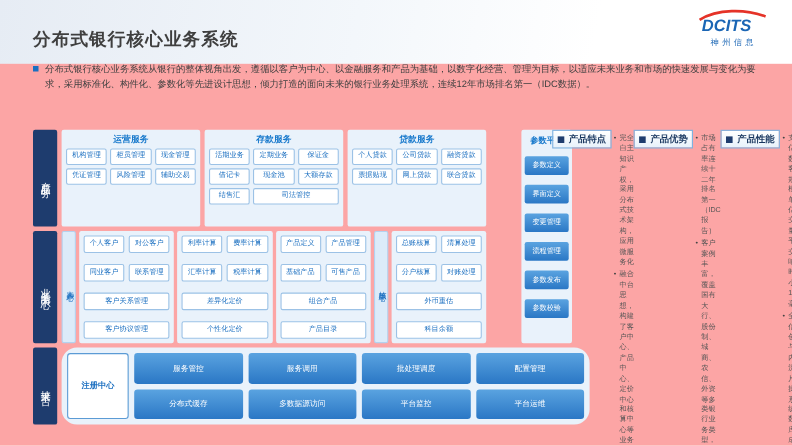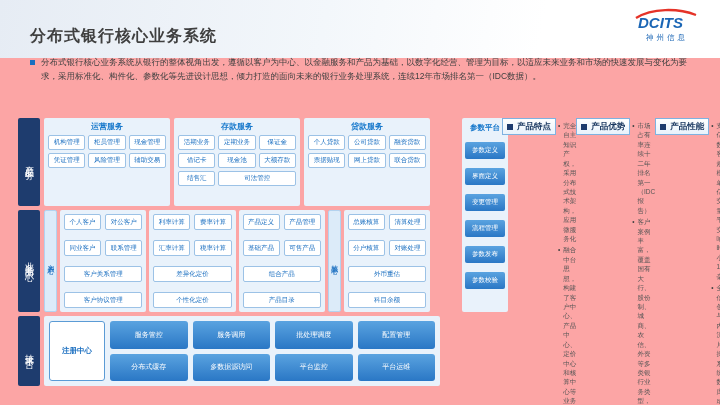--- a/index.html
+++ b/index.html
@@ -7,21 +7,21 @@
   .slide{position:relative;width:720px;height:405px;background:#fca5a5;overflow:hidden;}
   .topband{position:absolute;top:0;left:0;right:0;height:58px;
     background:linear-gradient(100deg,#e6ecf4 0%,#f3f7fb 45%,#ffffff 75%);}
   .logo{position:absolute;right:18px;top:8px;text-align:center;}
   .logo .subbrand{font-size:7.5px;color:#1b66b5;letter-spacing:3px;margin-top:-3px;}
   .title{position:absolute;left:30px;top:26px;margin:0;font-size:16px;font-weight:bold;color:#3f3f3f;letter-spacing:1px;}
   .intro{position:absolute;left:30px;top:56px;width:662px;display:flex;}
   .intro .sq{width:5px;height:5px;background:#1b6fc0;margin:4px 6px 0 0;flex:none;}
   .intro p{margin:0;font-size:8.5px;line-height:1.6;color:#404040;}
 
-  .diagram{position:absolute;left:18px;top:118px;width:462px;height:268px;}
+  .diagram{position:absolute;left:30px;top:118px;width:462px;height:268px;}
   .vlabel{position:absolute;left:0;width:22px;background:#1e3c6e;color:#fff;
     writing-mode:vertical-rl;text-orientation:upright;display:flex;align-items:center;justify-content:center;
     font-size:9px;letter-spacing:2px;border-radius:2px;box-sizing:border-box;}
   #vl1{top:0;height:88px}#vl2{top:92px;height:102px}#vl3{top:198px;height:70px}
 
   .row1{position:absolute;left:26px;top:0;width:386px;height:88px;display:flex;gap:4px;}
   .sgroup{flex:1;background:#e9f2fb;border-radius:2px;padding:3px 4px;box-sizing:border-box;height:100%;}
   .sgroup h4{margin:0 0 3px;font-size:8px;color:#1879cc;text-align:center;font-weight:bold;}
   .sgrid{display:grid;grid-template-columns:repeat(3,1fr);gap:3px;}
   .sbox{background:#fff;border:1px solid #9cc2e6;border-radius:2px;color:#1b6fc0;font-size:6.5px;
@@ -36,21 +36,21 @@
   .row2{position:absolute;left:26px;top:92px;width:386px;height:102px;display:flex;gap:3px;}
   .cstrip{width:13px;flex:none;background:#dcebf9;border:1px solid #b3d2ef;border-radius:2px;color:#1b6fc0;
     writing-mode:vertical-rl;text-orientation:upright;display:flex;align-items:center;justify-content:center;
     font-size:7px;letter-spacing:1px;box-sizing:border-box;}
   .cgroup{flex:1;background:#e9f2fb;border-radius:2px;padding:4px;box-sizing:border-box;
     display:grid;grid-template-columns:1fr 1fr;gap:4px;align-content:space-between;}
   .cbox{background:#fff;border:1px solid #9cc2e6;border-radius:2px;color:#1b6fc0;font-size:6.5px;
     height:14px;line-height:13px;text-align:center;white-space:nowrap;overflow:hidden;}
   .cbox.wide{grid-column:span 2;}
 
-  .row3{position:absolute;left:26px;top:198px;width:396px;height:70px;background:#e9f2fb;border-radius:2px;
+  .row3{position:absolute;left:26px;top:198px;width:480px;height:70px;background:#e9f2fb;border-radius:14px;
     padding:5px;box-sizing:border-box;display:flex;gap:5px;}
   .registry{width:54px;flex:none;background:#fff;border:1px solid #5b9bd5;border-radius:3px;color:#1b6fc0;
     font-size:7.5px;font-weight:bold;display:flex;align-items:center;justify-content:center;}
   .tech-grid{flex:1;display:grid;grid-template-columns:repeat(4,1fr);gap:5px;}
   .tbtn{background:linear-gradient(180deg,#5aa3e0,#2a77c5);border-radius:3px;color:#fff;font-size:7px;
     display:flex;align-items:center;justify-content:center;white-space:nowrap;}
 
   .panel{position:absolute;left:502px;top:118px;width:196px;height:268px;display:flex;}
   .psec-h{display:flex;align-items:center;border:1px solid #7fb2e0;background:linear-gradient(180deg,#ffffff,#e8f2fb);
     height:15px;padding:0 4px;flex:none;}

